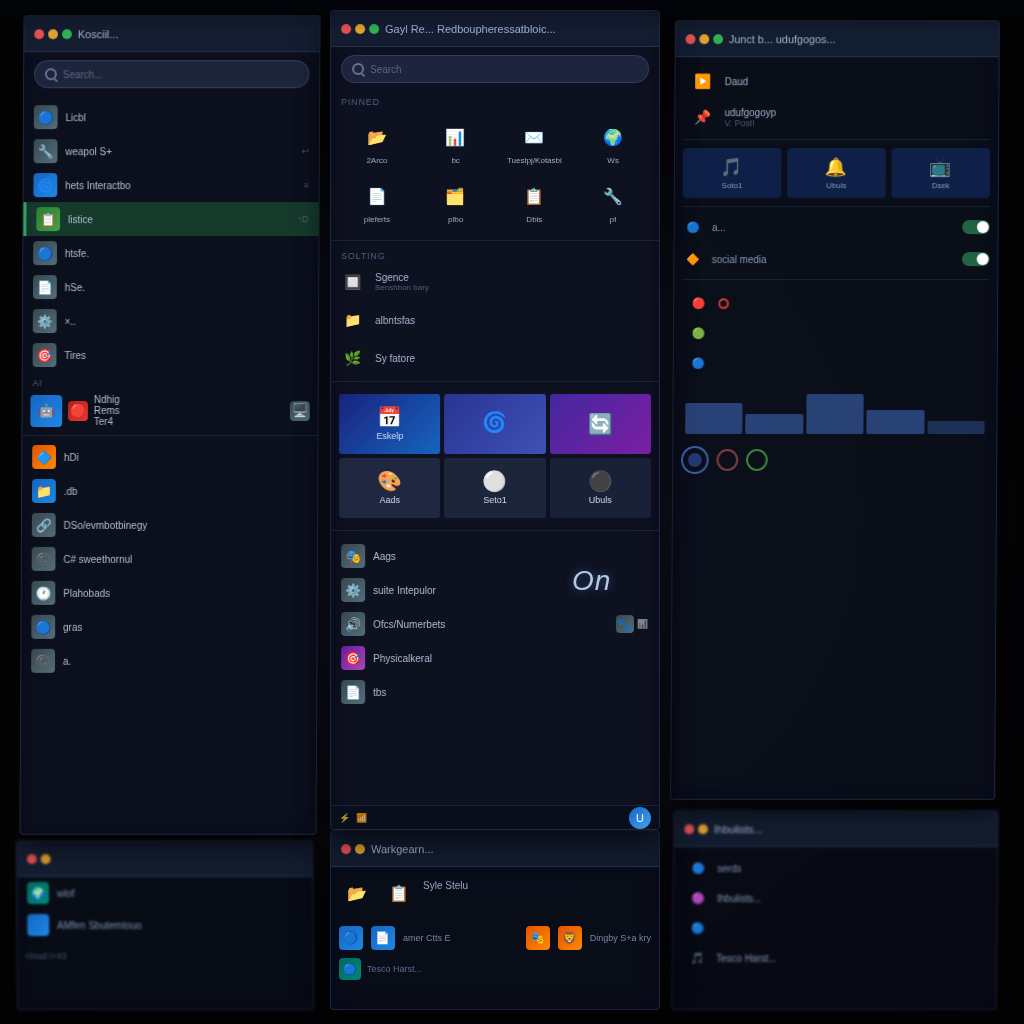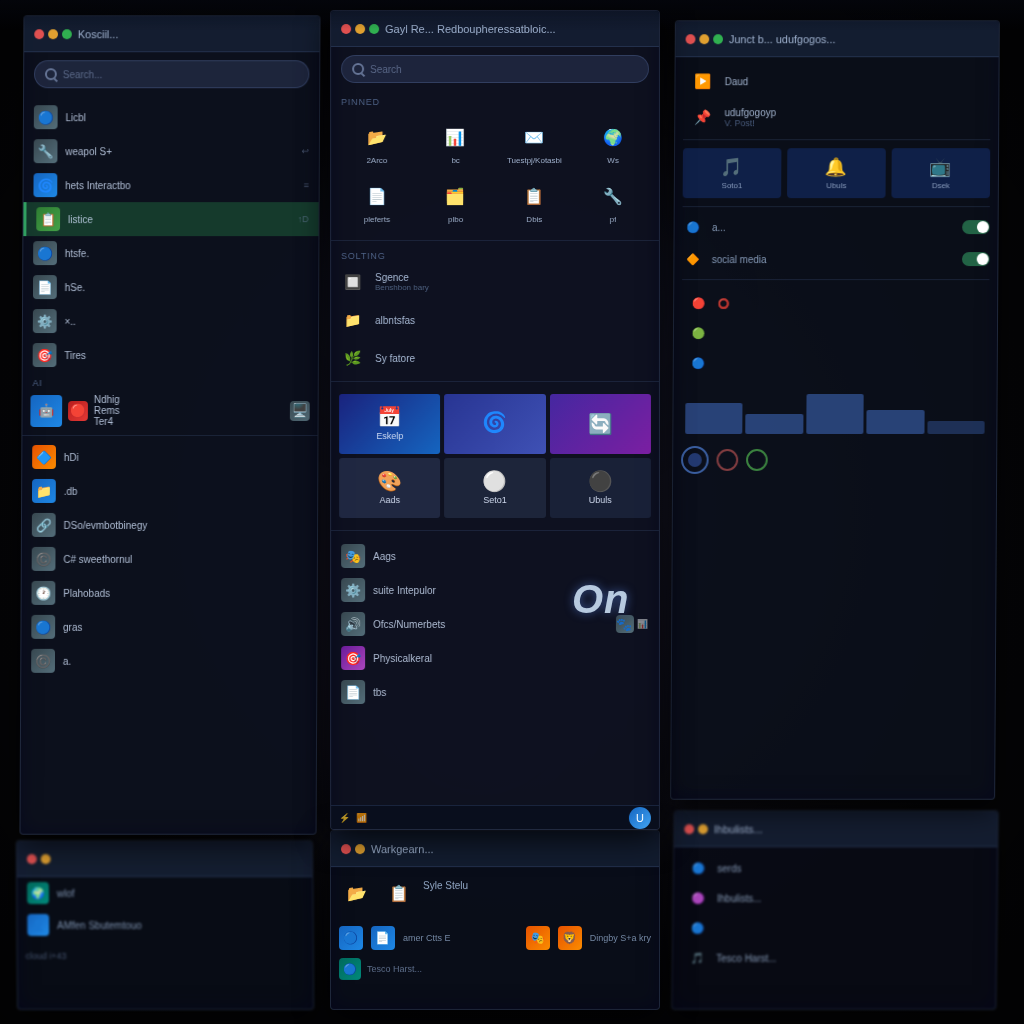--- a/index.html
+++ b/index.html
@@ -316,25 +316,25 @@
 
     .bottom-item-text {
       color: rgba(160,185,220,0.75);
       font-size: 10px;
     }
 
     
     .on-label {
       position: absolute;
       left: 572px;
-      top: 577px;
+      top: 565px;
       color: rgba(200,220,240,0.9);
-      font-size: 40px;
+      font-size: 28px;
       font-style: italic;
-      font-weight: 700;
+      font-weight: 400;
       text-shadow: 0 0 10px rgba(100,150,255,0.5);
       z-index: 10;
       letter-spacing: 1px;
     }
 
     
     .bg-glow {
       position: absolute;
       border-radius: 50%;
       filter: blur(60px);

